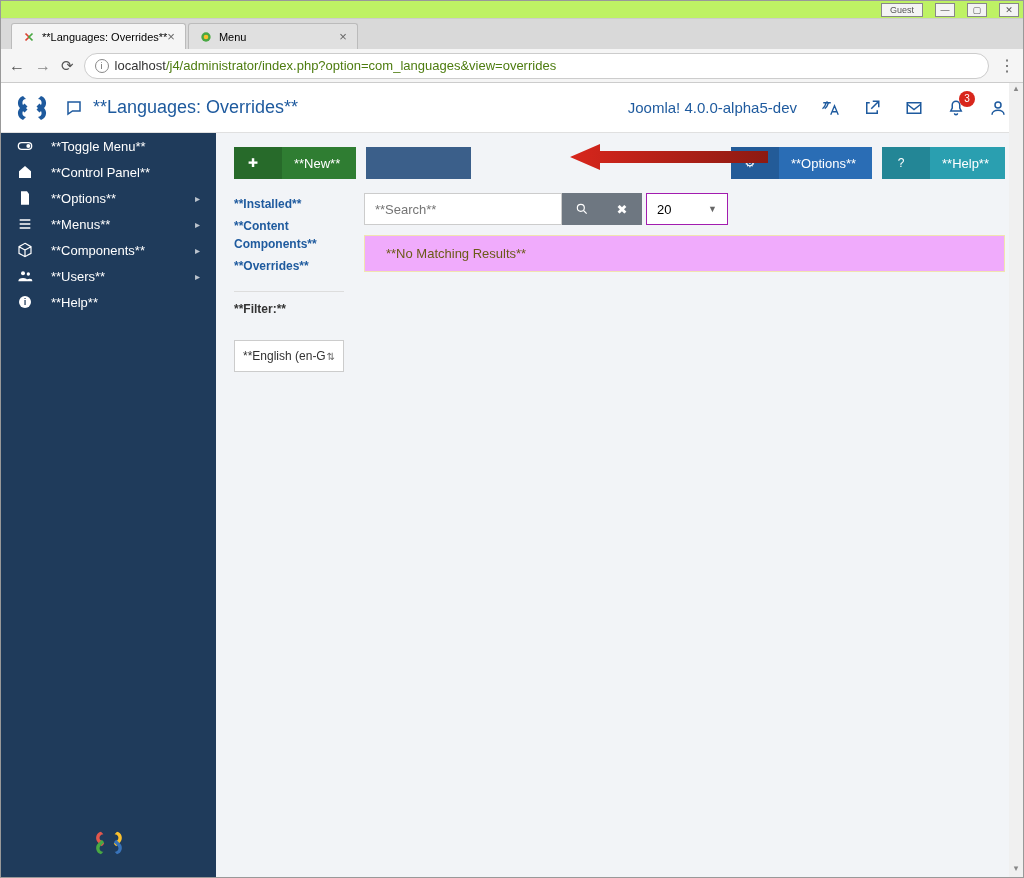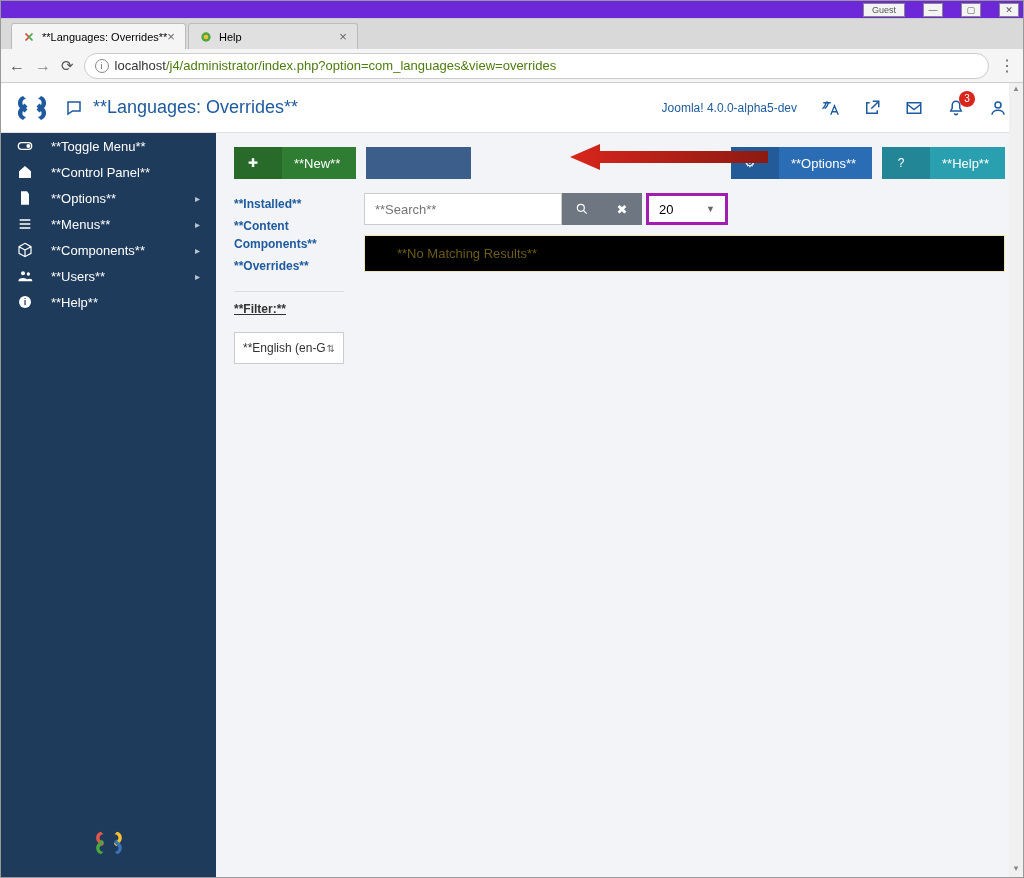--- a/index.html
+++ b/index.html
@@ -1,20 +1,20 @@
 <!DOCTYPE html>
 <html><head>
 <meta charset="utf-8">
 <style>
 * { box-sizing: border-box; margin: 0; padding: 0; }
 body { font-family: -apple-system, BlinkMacSystemFont, "Segoe UI", Arial, sans-serif; font-size: 13px; background: #fff; }
 
 
 .window-frame { border: 1px solid #999; width: 1024px; height: 878px; display: flex; flex-direction: column; }
-.window-top { height: 18px; background: #6d28d9; border-bottom: 1px solid #ccc; display: flex; justify-content: flex-end; align-items: center; padding: 4px 4px; gap: 18px; }
+.window-top { height: 18px; background: #bef264; border-bottom: 1px solid #ccc; display: flex; justify-content: flex-end; align-items: center; padding: 4px 4px; gap: 12px; }
 .win-btn { width: 20px; height: 14px; border: 1px solid #888; font-size: 9px; display: flex; align-items: center; justify-content: center; background: #f4f4f4; color: #555; }
 .guest-btn { width: 42px; font-size: 9px; padding: 0 4px; }
 
 .tabbar { height: 30px; background: #d9d9d9; display: flex; align-items: flex-end; padding-left: 10px; }
 .tab { height: 26px; background: #f5f5f5; border: 1px solid #bbb; border-bottom: none; border-radius: 3px 3px 0 0; display: flex; align-items: center; padding: 0 10px; font-size: 11px; margin-right: 2px; min-width: 170px; position: relative; }
 .tab.inactive { background: #e0e0e0; }
 .tab-favicon { width: 14px; height: 14px; margin-right: 6px; display: inline-flex; align-items: center; justify-content: center; }
 .tab-close { margin-left: auto; color: #666; font-size: 13px; cursor: pointer; }
 
 .addrbar { height: 34px; background: #f5f5f5; border-bottom: 1px solid #ccc; display: flex; align-items: center; padding: 0 8px; gap: 10px; }
@@ -27,21 +27,21 @@
 .menu-dots { color: #666; font-size: 16px; }
 
 
 .app { flex: 1; display: flex; flex-direction: column; overflow: hidden; position: relative; }
 
 .topbar { height: 50px; background: #fff; display: flex; align-items: center; padding: 0 16px; border-bottom: 1px solid #e0e0e0; }
 .joomla-logo { width: 30px; height: 30px; margin-right: 18px; }
 .comment-icon { color: #1e5a9e; font-size: 16px; margin-right: 10px; }
 .page-title { color: #1e5a9e; font-size: 18px; font-weight: 400; }
 .topbar-right { margin-left: auto; display: flex; align-items: center; gap: 24px; }
-.version-text { color: #1e5a9e; font-size: 12px; }
+.version-text { color: #1e5a9e; font-size: 15px; }
 .tb-icon { color: #1e5a9e; font-size: 17px; position: relative; }
 .badge { position: absolute; top: -8px; right: -10px; background: #d8261c; color: #fff; width: 16px; height: 16px; border-radius: 50%; font-size: 10px; display: flex; align-items: center; justify-content: center; }
 
 .body-row { flex: 1; display: flex; overflow: hidden; }
 
 
 .sidebar { width: 215px; background: #1f3b5b; color: #fff; display: flex; flex-direction: column; }
 .side-item { display: flex; align-items: center; padding: 5px 16px; font-size: 13px; cursor: pointer; position: relative; }
 .side-icon { width: 20px; margin-right: 14px; text-align: center; font-size: 14px; }
 .side-item .chev { margin-left: auto; font-size: 10px; color: rgba(255,255,255,0.7); }
@@ -62,29 +62,29 @@
 .btn-help .bicon-holder { background: #238696; margin: 0 -16px; padding: 0 12px; height: 100%; display: flex; align-items: center; margin-right: 12px; }
 .spacer { flex: 1; }
 
 
 .arrow-annot { position: absolute; top: 9px; left: 354px; width: 200px; height: 30px; pointer-events: none; }
 
 .content-row { display: flex; gap: 20px; }
 .leftcol { width: 110px; }
 .linklist a { display: block; color: #1e5a9e; font-size: 12px; font-weight: 600; padding: 2px 0; line-height: 1.5; text-decoration: none; }
 .leftcol hr { border: none; border-top: 1px solid #ddd; margin: 14px 0 10px; }
-.filter-label { font-size: 12px; font-weight: 700; color: #333; margin-bottom: 16px; text-decoration: underline; }
+.filter-label { font-size: 12px; font-weight: 700; color: #333; margin-bottom: 24px; }
 .filter-select { width: 110px; height: 32px; border: 1px solid #ccc; background: #fff; padding: 0 8px; font-size: 12px; color: #333; display: flex; align-items: center; justify-content: space-between; }
 
 .rightcol { flex: 1; }
 .searchrow { display: flex; margin-bottom: 10px; }
 .search-input { flex: 0 0 195px; height: 32px; border: 1px solid #ccc; padding: 0 10px; font-size: 13px; }
 .search-btn { width: 40px; height: 32px; background: #6e7781; color: #fff; display: flex; align-items: center; justify-content: center; border: none; font-size: 13px; }
-.limit-select { width: 82px; height: 32px; border: 3px solid #a21caf; margin-left: 4px; padding: 0 10px; font-size: 13px; background: #fff; display: flex; align-items: center; justify-content: space-between; }
-.alert-warn { background: #000000; border: 1px solid #f0e4b0; padding: 10px 32px; font-size: 13px; color: #6b5a18; }
+.limit-select { width: 82px; height: 32px; border: 1px solid #a21caf; margin-left: 4px; padding: 0 10px; font-size: 13px; background: #fff; display: flex; align-items: center; justify-content: space-between; }
+.alert-warn { background: #f0abfc; border: 1px solid #f0e4b0; padding: 10px 21px; font-size: 13px; color: #6b5a18; }
 
 
 .vscroll { position: absolute; right: 0; top: 0; bottom: 0; width: 14px; background: #f0f0f0; display: flex; flex-direction: column; align-items: center; }
 .vscroll .arrup, .vscroll .arrdn { height: 14px; font-size: 9px; color: #888; }
 .vscroll .thumb { width: 10px; flex: 1; }
 
 svg { display: block; }
 </style>
 </head>
 <body>
@@ -108,21 +108,21 @@
       <span>**Languages: Overrides**</span>
       <span class="tab-close">×</span>
     </div>
     <div class="tab inactive">
       <span class="tab-favicon">
         <svg viewBox="0 0 24 24" width="14" height="14">
             <circle cx="12" cy="12" r="8" fill="#49a843"></circle>
             <circle cx="12" cy="12" r="4" fill="#fbc02d"></circle>
           </svg>
       </span>
-      <span>Help</span>
+      <span>Menu</span>
       <span class="tab-close">×</span>
     </div>
   </div>
 
   <div class="addrbar">
     <span class="nav-btn active">←</span>
     <span class="nav-btn">→</span>
     <span class="reload">⟳</span>
     <div class="url-field">
       <span class="url-info">i</span>

